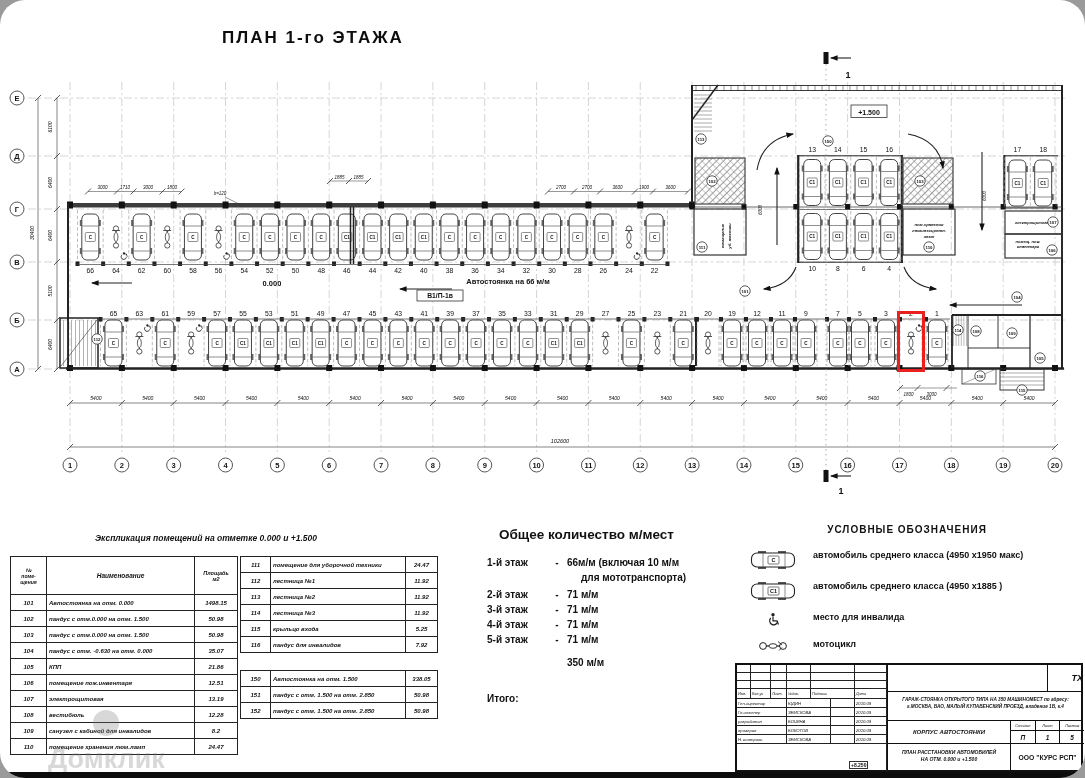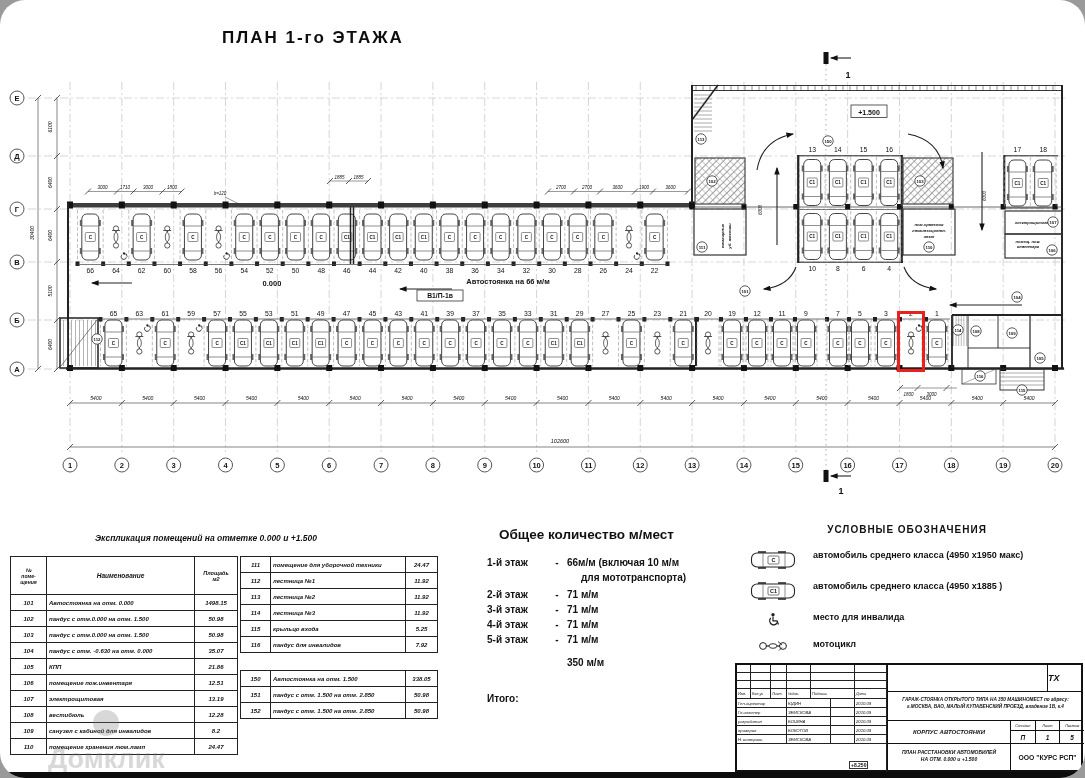--- a/index.html
+++ b/index.html
@@ -43,21 +43,21 @@
   .tb{position:absolute;left:735px;top:663px;width:348px;height:109px;border:2px solid #111;
       box-sizing:border-box;z-index:3;background:#fff;}
   .tb-left{position:absolute;left:0;top:0;width:150px;height:100%;}
   .tbl-row{display:flex;}
   .tbl-c{border-right:1px solid #222;border-bottom:1px solid #222;box-sizing:border-box;
          font-size:3.9px;font-style:italic;overflow:hidden;white-space:nowrap;padding-left:1px;}
   .tb-right{position:absolute;left:150px;top:0;width:196px;height:100%;border-left:1.4px solid #111;
             box-sizing:border-box;}
   .tbr-row1{height:26px;border-bottom:1px solid #111;position:relative;}
   .tb-tx{position:absolute;right:0;top:0;width:36px;height:26px;border-left:1px solid #111;
-         box-sizing:border-box;text-align:left;line-height:26px;font-size:9px;font-weight:bold;
+         box-sizing:border-box;text-align:right;line-height:26px;font-size:9px;font-weight:bold;
          font-style:italic;}
   .tbr-proj{height:29px;border-bottom:1px solid #111;text-align:center;font-size:4.7px;
             font-style:italic;font-weight:bold;padding-top:4px;box-sizing:border-box;line-height:7px;}
   .tbr-bot{position:relative;height:50px;}
   .tb-obj{position:absolute;left:0;top:0;width:123px;height:23px;border-right:1px solid #111;
           border-bottom:1px solid #111;box-sizing:border-box;text-align:center;line-height:23px;
           font-size:6px;font-weight:bold;font-style:italic;}
   .tb-draw{position:absolute;left:0;top:23px;width:123px;height:27px;border-right:1px solid #111;
            box-sizing:border-box;text-align:center;font-size:5px;font-style:italic;font-weight:bold;
            padding-top:5px;line-height:7px;}

